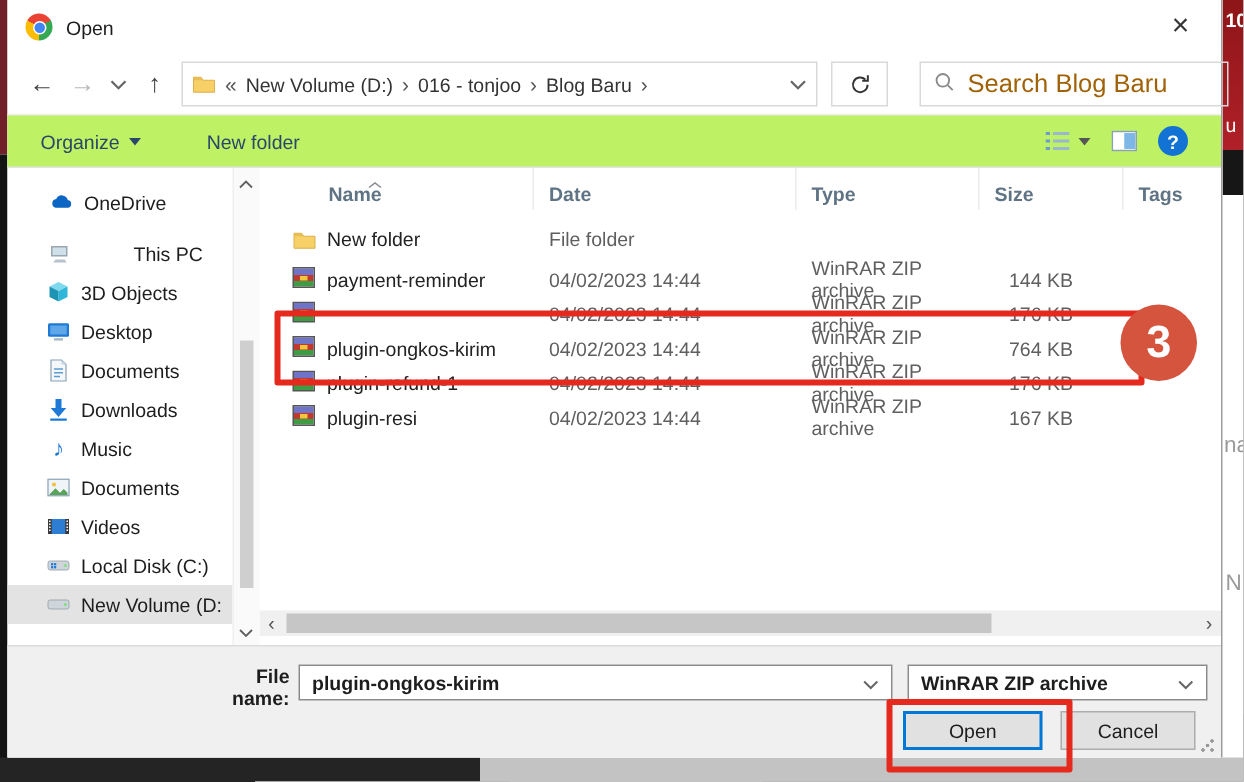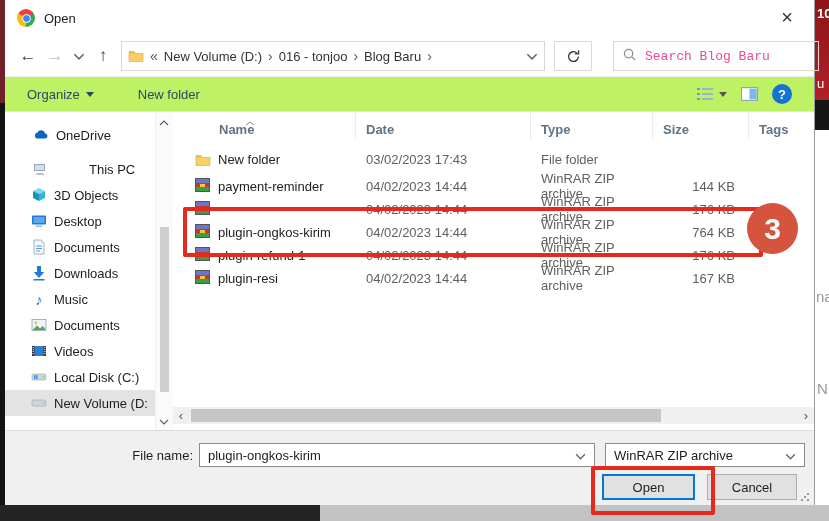--- a/index.html
+++ b/index.html
@@ -32,21 +32,21 @@
   
   .navbar{height:40px;display:flex;align-items:center;padding-left:14px;gap:9px;}
   .nav-arrow{font-size:17px;color:#444;width:18px;text-align:center;flex:none;}
   .nav-arrow.disabled{color:#b9b9b9;}
   .chev{display:inline-flex;flex:none;}
   .addressbar{width:424px;height:30px;border:1px solid #d9d9d9;display:flex;align-items:center;padding:0 6px;box-sizing:border-box;flex:none;color:#333;}
   .addressbar .crumbs{display:flex;align-items:center;gap:6px;white-space:nowrap;overflow:hidden;flex:1;}
   .crumb-sep{color:#555;font-size:14px;}
   .refresh-btn{width:38px;height:30px;border:1px solid #d9d9d9;display:flex;align-items:center;justify-content:center;box-sizing:border-box;flex:none;}
   .searchbox{margin-left:12px;width:206px;height:30px;border:1px solid #d9d9d9;display:flex;align-items:center;padding:0 8px;gap:8px;box-sizing:border-box;flex:none;}
-  .searchbox .ph{color:#ec4899;font-size:13px;font-family:Liberation Mono, monospace;}
+  .searchbox .ph{color:#a16207;font-size:17px;}
 
   
   .toolbar{height:36px;background:#bef264;border-top:1px solid #ececec;border-bottom:1px solid #dfe3e6;display:flex;align-items:center;padding:17px 22px;color:#29476b;box-sizing:border-box;}
   .tb-item{display:flex;align-items:center;gap:6px;cursor:pointer;}
   .tb-newfolder{margin-left:44px;}
   .tri-down{width:0;height:0;border-left:4px solid transparent;border-right:4px solid transparent;border-top:5px solid #29476b;display:inline-block;}
   .tb-right{margin-left:auto;display:flex;align-items:center;gap:14px;}
   .help-icon{width:20px;height:20px;border-radius:50%;background:#1273d4;color:#fff;font-weight:bold;font-size:13px;display:flex;align-items:center;justify-content:center;}
 
   
@@ -68,33 +68,33 @@
   .list-header{display:grid;grid-template-columns:183px 175px 122px 96px 1fr;height:28px;align-items:center;color:#5f7385;font-size:13px;font-weight:bold;}
   .list-header .hcell{position:relative;height:100%;display:flex;align-items:flex-end;padding-bottom:3px;box-sizing:border-box;border-right:1px solid #ececec;cursor:pointer;}
   .list-header .hcell:last-child{border-right:none;}
   .hc-name{padding-left:46px;}
   .hc-pad{padding-left:10px;}
   .sort-caret{position:absolute;left:72px;top:2px;}
   .rows{margin-top:8px;}
   .row{display:grid;grid-template-columns:183px 175px 122px 96px 1fr;height:23px;align-items:center;font-size:13px;cursor:default;}
   .cell-name{display:flex;align-items:center;gap:7px;padding-left:22px;color:#222;white-space:nowrap;overflow:hidden;}
   .cell-date,.cell-type{color:#5f5f5f;padding-left:10px;}
-  .cell-size{color:#5f5f5f;text-align:right;padding-right:14px;}
+  .cell-size{color:#5f5f5f;text-align:center;padding-right:14px;}
   .cicon{width:16px;height:16px;flex:none;display:inline-flex;}
   .winrar-icon{width:15px;height:14px;background:linear-gradient(#6f74c9 0 34%,#c23a2f 34% 67%,#3d9c44 67% 100%);border:1px solid #555;box-sizing:border-box;position:relative;}
   .winrar-icon::after{content:"";position:absolute;left:4px;top:5px;width:5px;height:3px;background:#f3c73a;}
 
   .hscroll{position:absolute;left:0;bottom:6px;width:100%;height:17px;background:#f0f0f0;display:flex;align-items:center;}
   .hscroll .arr{width:16px;text-align:center;color:#555;font-size:13px;flex:none;cursor:pointer;}
   .hscroll .track{flex:1;height:13px;position:relative;}
   .hscroll .hthumb{position:absolute;left:2px;top:0;width:470px;height:13px;background:#c6c6c6;}
 
   
   .footer{position:absolute;left:0;top:430px;width:809px;height:75px;background:#f0f0f0;border-top:1px solid #dcdcdc;box-sizing:border-box;}
-  .fnrow{display:flex;align-items:center;margin-top:12px;padding-left:126px;}
+  .fnrow{display:flex;margin-top:12px;padding-left:126px;font-weight:bold;}
   .fn-label{width:62px;text-align:right;flex:none;}
   .filename-input{margin-left:6px;width:396px;height:24px;background:#fff;border:1px solid #8a8a8a;display:flex;align-items:center;padding:0 8px;box-sizing:border-box;flex:none;justify-content:space-between;}
   .filetype-select{margin-left:10px;width:200px;height:24px;background:#fff;border:1px solid #8a8a8a;display:flex;align-items:center;justify-content:space-between;padding:0 8px;box-sizing:border-box;flex:none;}
   .btn{position:absolute;height:26px;display:flex;align-items:center;justify-content:center;background:#e1e1e1;font-size:13px;cursor:pointer;box-sizing:border-box;}
   .btn-open{left:597px;top:43px;width:93px;border:2px solid #0078d7;}
   .btn-cancel{left:702px;top:43px;width:90px;border:1px solid #adadad;}
   .grip{position:absolute;right:4px;bottom:3px;width:10px;height:10px;background:
     radial-gradient(circle at 8px 2px,#9a9a9a 1px,transparent 1.4px),
     radial-gradient(circle at 8px 8px,#9a9a9a 1px,transparent 1.4px),
     radial-gradient(circle at 2px 8px,#9a9a9a 1px,transparent 1.4px),
@@ -376,21 +376,20 @@
           <div class="row">
             <span class="cell-name">
                 <span class="cicon">
                   <svg width="16" height="16" viewBox="0 0 16 16">
                     <path d="M1 3.5h5l1.5 2H15v8H1z" fill="#f7d068" stroke="#d9a93c" stroke-width="0.6"></path>
                     <path d="M1 3.5h5l1.5 2H1z" fill="#e8bd55"></path>
                   </svg>
                 </span>
                 <span>New folder</span>
               </span>
-            <span class="cell-date">03/02/2023 17:43</span>
             <span class="cell-type">File folder</span>
             <span class="cell-size"></span>
             <span></span>
           </div>
           <div class="row">
             <span class="cell-name">
                 <span class="cicon">
                   <span class="winrar-icon"></span>
                 </span>
                 <span>payment-reminder</span>

